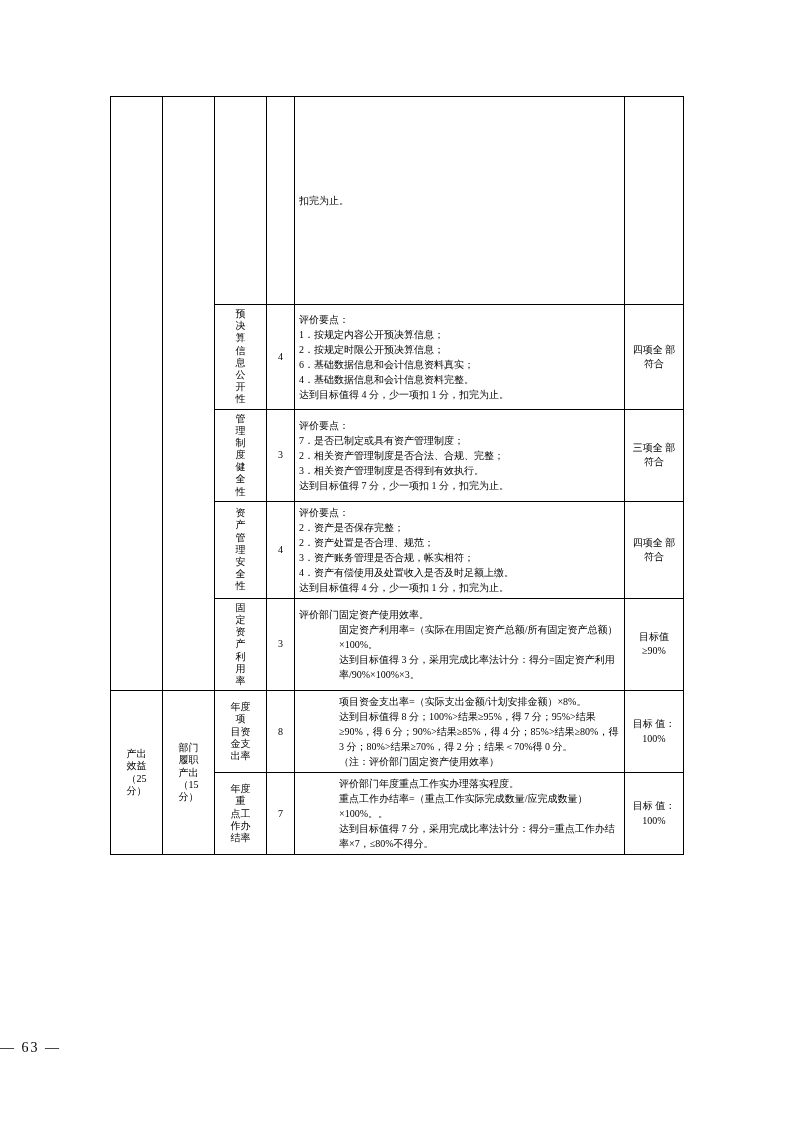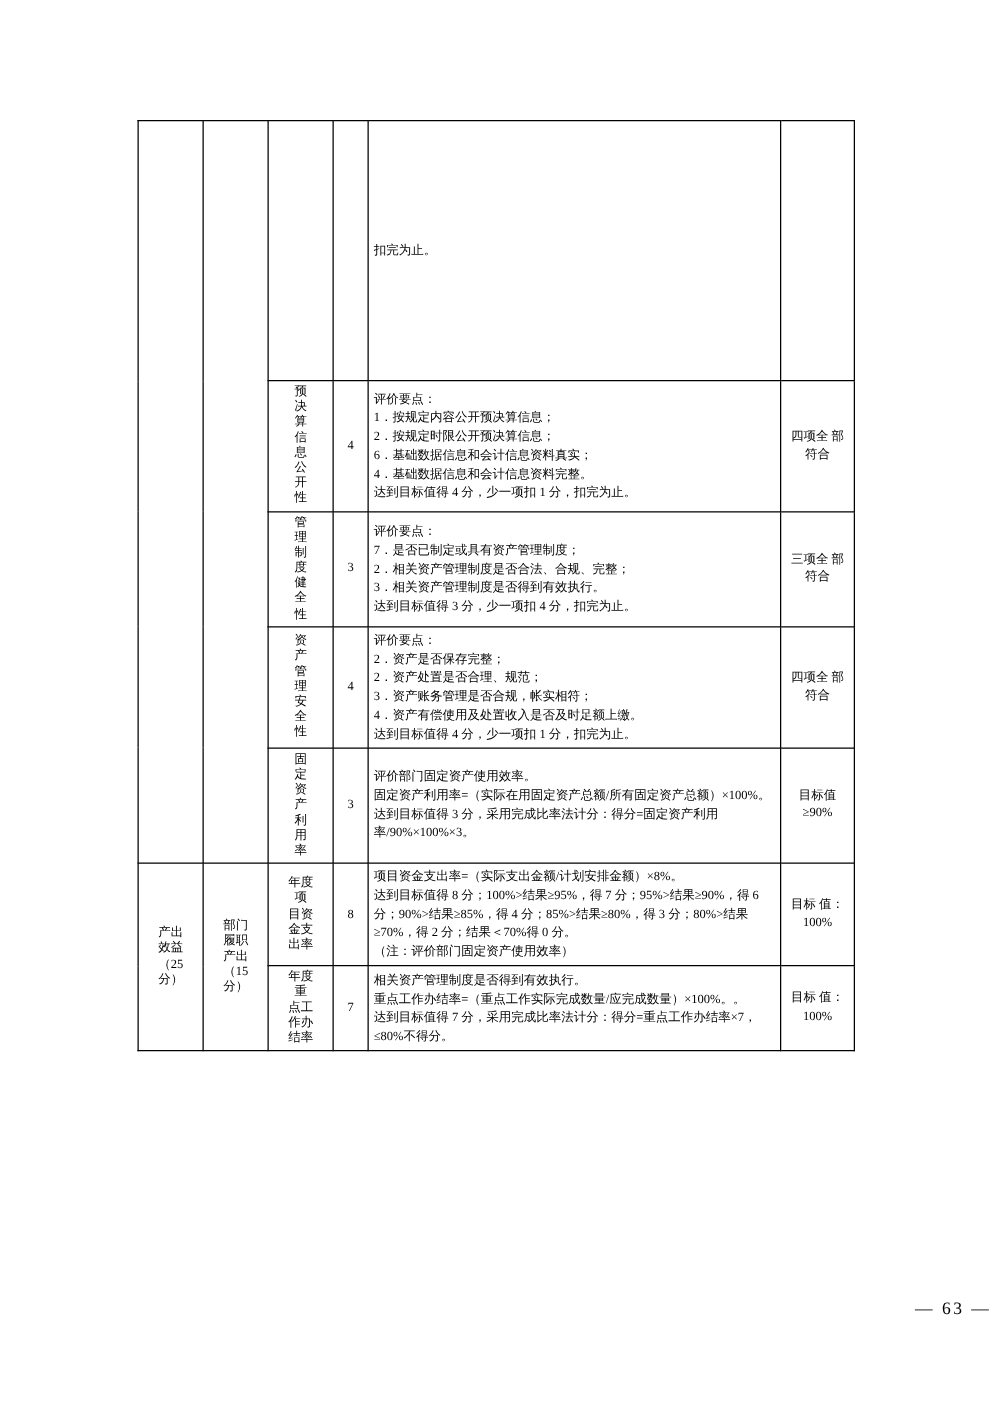--- a/index.html
+++ b/index.html
@@ -60,30 +60,31 @@
     vertical-align: top;
     padding: 4px 5px 4px 6px;
     line-height: 1.5;
   }
   .content .ln {
     display: block;
     white-space: nowrap;
   }
   .content .ln.wrap {
     white-space: normal;
+    margin-left: 40px;
   }
   .tall-empty {
     height: 208px;
   }
   .pagenum {
     position: absolute;
-    left: 12px;
+    left: 0;
     right: 0;
     top: 1040px;
-    text-align: right;
+    text-align: left;
     font-size: 14px;
     font-family: "Liberation Serif", "DejaVu Serif", serif;
     letter-spacing: 2px;
   }
 </style>
 </head>
 <body>
 
 <div class="page">
 
@@ -144,21 +145,21 @@
           <span>健</span>
           <span>全</span>
           <span>性</span>
         </td>
         <td class="ctr">3</td>
         <td class="content">
           <span class="ln">评价要点：</span>
           <span class="ln">7．是否已制定或具有资产管理制度；</span>
           <span class="ln">2．相关资产管理制度是否合法、合规、完整；</span>
           <span class="ln">3．相关资产管理制度是否得到有效执行。</span>
-          <span class="ln">达到目标值得 3 分，少一项扣 4 分，扣完为止。</span>
+          <span class="ln">达到目标值得 7 分，少一项扣 1 分，扣完为止。</span>
         </td>
         <td class="ctr">
           <span>三项全</span>
           <span>部符合</span>
         </td>
       </tr>
 
       <tr>
         <td class="vert">
           <span>资</span>
@@ -243,21 +244,21 @@
       <tr>
         <td class="vert">
           <span>年度</span>
           <span>重</span>
           <span>点工</span>
           <span>作办</span>
           <span>结率</span>
         </td>
         <td class="ctr">7</td>
         <td class="content">
-          <span class="ln wrap">相关资产管理制度是否得到有效执行。</span>
+          <span class="ln wrap">评价部门年度重点工作实办理落实程度。</span>
           <span class="ln wrap">重点工作办结率=（重点工作实际完成数量/应完成数量）×100%。。</span>
           <span class="ln wrap">达到目标值得 7 分，采用完成比率法计分：得分=重点工作办结率×7，≤80%不得分。</span>
         </td>
         <td class="ctr">
           <span>目标</span>
           <span>值：</span>
           <span>100%</span>
         </td>
       </tr>
 

